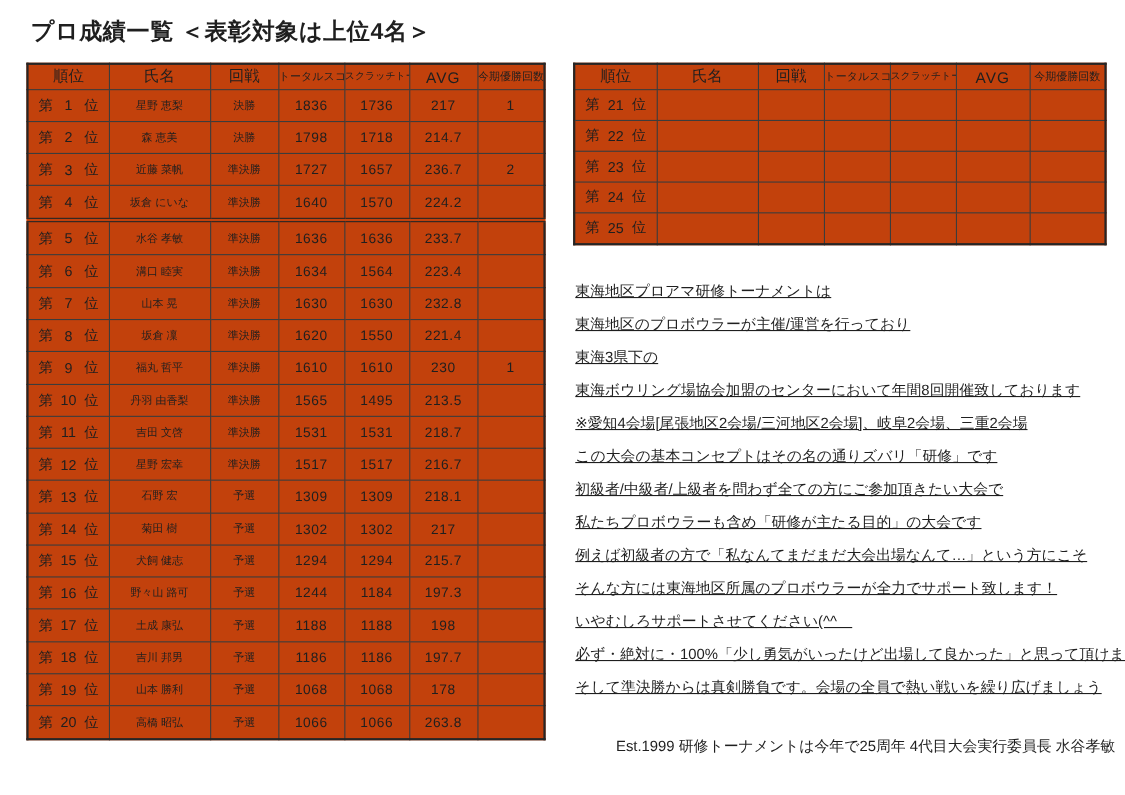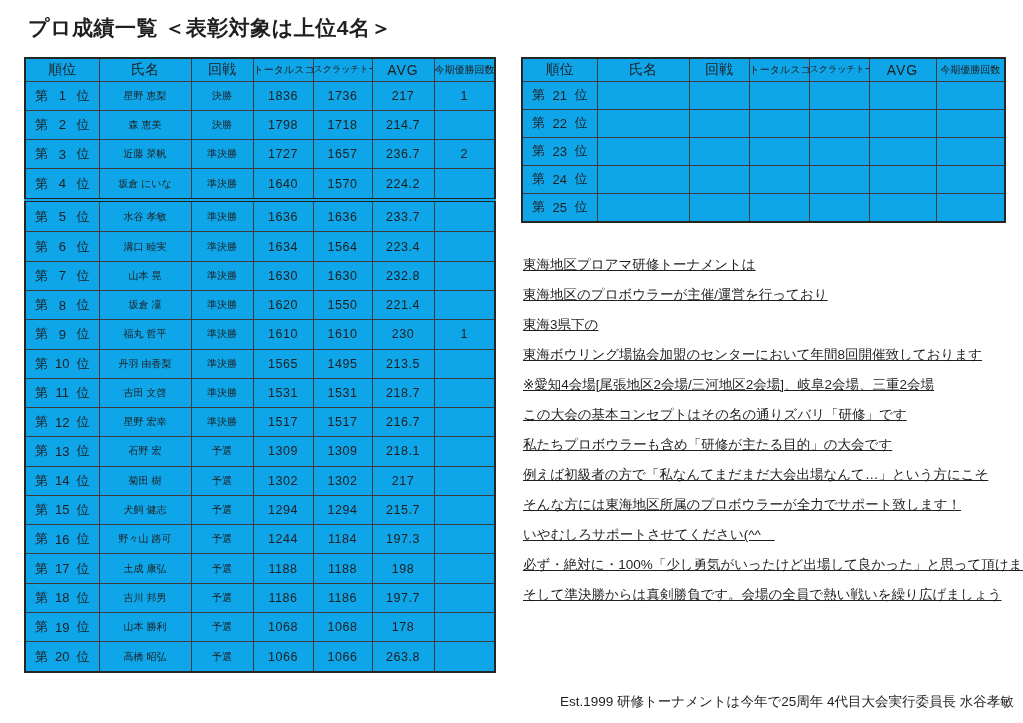--- a/index.html
+++ b/index.html
@@ -22,21 +22,21 @@
     margin: 0;
     font-size: 21px;
     font-weight: 700;
     letter-spacing: 0.5px;
     white-space: nowrap;
   }
   table.results {
     position: absolute;
     border-collapse: collapse;
     table-layout: fixed;
-    background: #0ea5e9;
+    background: #c2410c;
     border: 2px solid #262626;
   }
   #left-table { left: 24px; top: 57px; width: 470px; height: 616px; }
   #right-table { left: 521px; top: 57px; width: 483px; height: 166px; }
   table.results th, table.results td {
     border: 1px solid #3c3c3c;
     padding: 0;
     text-align: center;
     vertical-align: middle;
     white-space: nowrap;
@@ -68,21 +68,21 @@
     margin: 0;
     height: 30px;
     line-height: 30px;
     font-size: 13.5px;
     white-space: nowrap;
     text-decoration: underline;
   }
   .footer-note {
     position: absolute;
     left: 560px;
-    top: 693px;
+    top: 670px;
     font-size: 13.5px;
     white-space: nowrap;
   }
 </style>
 </head>
 <body>
 
 <h1 class="page-title">プロ成績一覧 ＜表彰対象は上位4名＞</h1>
 
 <table class="results" id="left-table">
@@ -509,20 +509,21 @@
     </tbody>
   </table>
 
 <div class="description" id="description">
     <p>東海地区プロアマ研修トーナメントは</p>
     <p>東海地区のプロボウラーが主催/運営を行っており</p>
     <p>東海3県下の</p>
     <p>東海ボウリング場協会加盟のセンターにおいて年間8回開催致しております</p>
     <p>※愛知4会場[尾張地区2会場/三河地区2会場]、岐阜2会場、三重2会場</p>
     <p>この大会の基本コンセプトはその名の通りズバリ「研修」です</p>
+    <p>初級者/中級者/上級者を問わず全ての方にご参加頂きたい大会で</p>
     <p>私たちプロボウラーも含め「研修が主たる目的」の大会です</p>
     <p>例えば初級者の方で「私なんてまだまだ大会出場なんて…」という方にこそ</p>
     <p>そんな方には東海地区所属のプロボウラーが全力でサポート致します！</p>
     <p>いやむしろサポートさせてください(^^ゞ</p>
     <p>必ず・絶対に・100%「少し勇気がいったけど出場して良かった」と思って頂けます</p>
     <p>そして準決勝からは真剣勝負です。会場の全員で熱い戦いを繰り広げましょう</p>
   </div>
 
 <div class="footer-note">Est.1999 研修トーナメントは今年で25周年 4代目大会実行委員長 水谷孝敏</div>
 

